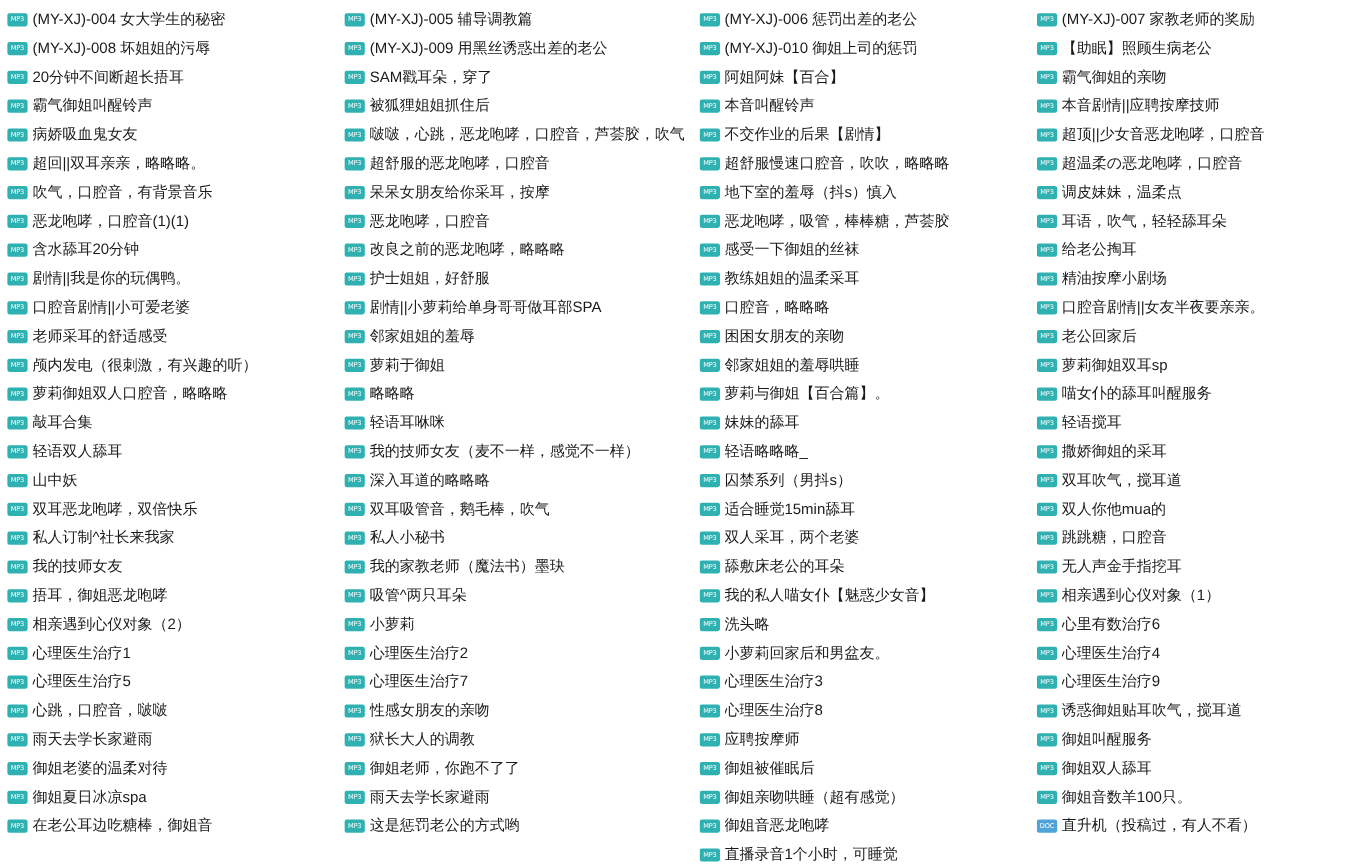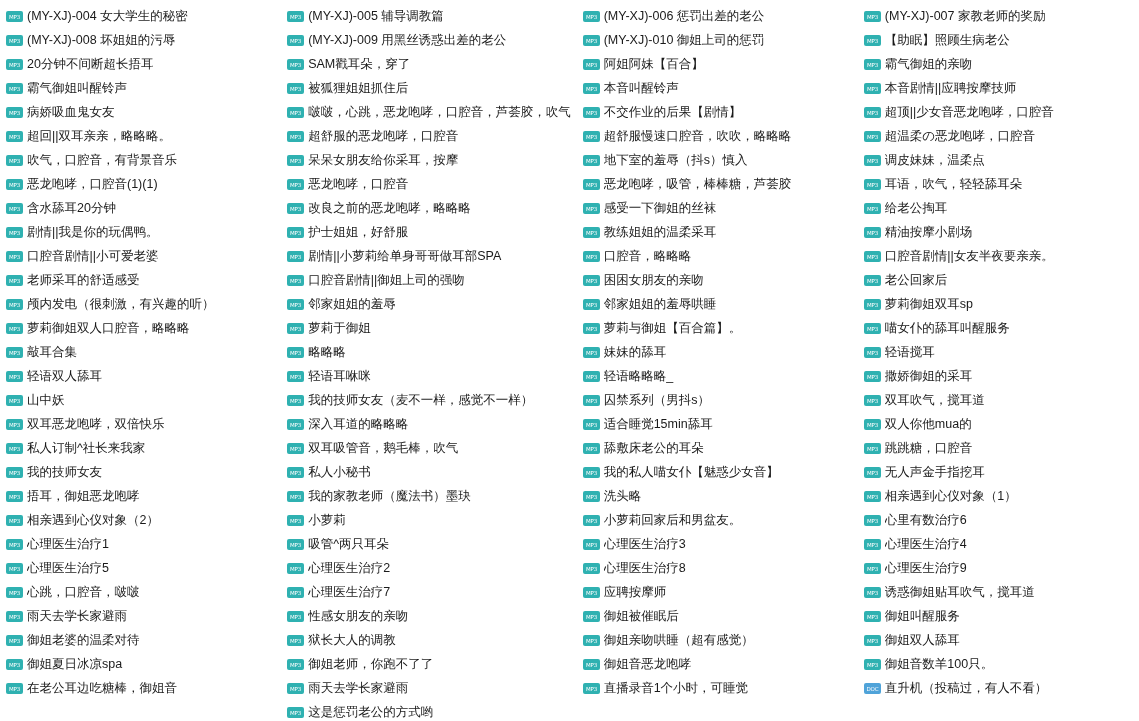--- a/index.html
+++ b/index.html
@@ -237,24 +237,20 @@
       <div class="item">
         <span class="badge mp3"></span>
         <span class="label">护士姐姐，好舒服</span>
       </div>
       <div class="item">
         <span class="badge mp3"></span>
         <span class="label">剧情||小萝莉给单身哥哥做耳部SPA</span>
       </div>
       <div class="item">
         <span class="badge mp3"></span>
-        <span class="label">口腔音剧情||御姐上司的强吻</span>
-      </div>
-      <div class="item">
-        <span class="badge mp3"></span>
         <span class="label">邻家姐姐的羞辱</span>
       </div>
       <div class="item">
         <span class="badge mp3"></span>
         <span class="label">萝莉于御姐</span>
       </div>
       <div class="item">
         <span class="badge mp3"></span>
         <span class="label">略略略</span>
       </div>
@@ -277,25 +273,25 @@
       <div class="item">
         <span class="badge mp3"></span>
         <span class="label">私人小秘书</span>
       </div>
       <div class="item">
         <span class="badge mp3"></span>
         <span class="label">我的家教老师（魔法书）墨玦</span>
       </div>
       <div class="item">
         <span class="badge mp3"></span>
+        <span class="label">吸管^两只耳朵</span>
+      </div>
+      <div class="item">
+        <span class="badge mp3"></span>
         <span class="label">小萝莉</span>
-      </div>
-      <div class="item">
-        <span class="badge mp3"></span>
-        <span class="label">吸管^两只耳朵</span>
       </div>
       <div class="item">
         <span class="badge mp3"></span>
         <span class="label">心理医生治疗2</span>
       </div>
       <div class="item">
         <span class="badge mp3"></span>
         <span class="label">心理医生治疗7</span>
       </div>
       <div class="item">
@@ -384,20 +380,24 @@
         <span class="badge mp3"></span>
         <span class="label">轻语略略略_</span>
       </div>
       <div class="item">
         <span class="badge mp3"></span>
         <span class="label">囚禁系列（男抖s）</span>
       </div>
       <div class="item">
         <span class="badge mp3"></span>
         <span class="label">适合睡觉15min舔耳</span>
+      </div>
+      <div class="item">
+        <span class="badge mp3"></span>
+        <span class="label">双人采耳，两个老婆</span>
       </div>
       <div class="item">
         <span class="badge mp3"></span>
         <span class="label">舔敷床老公的耳朵</span>
       </div>
       <div class="item">
         <span class="badge mp3"></span>
         <span class="label">我的私人喵女仆【魅惑少女音】</span>
       </div>
       <div class="item">

